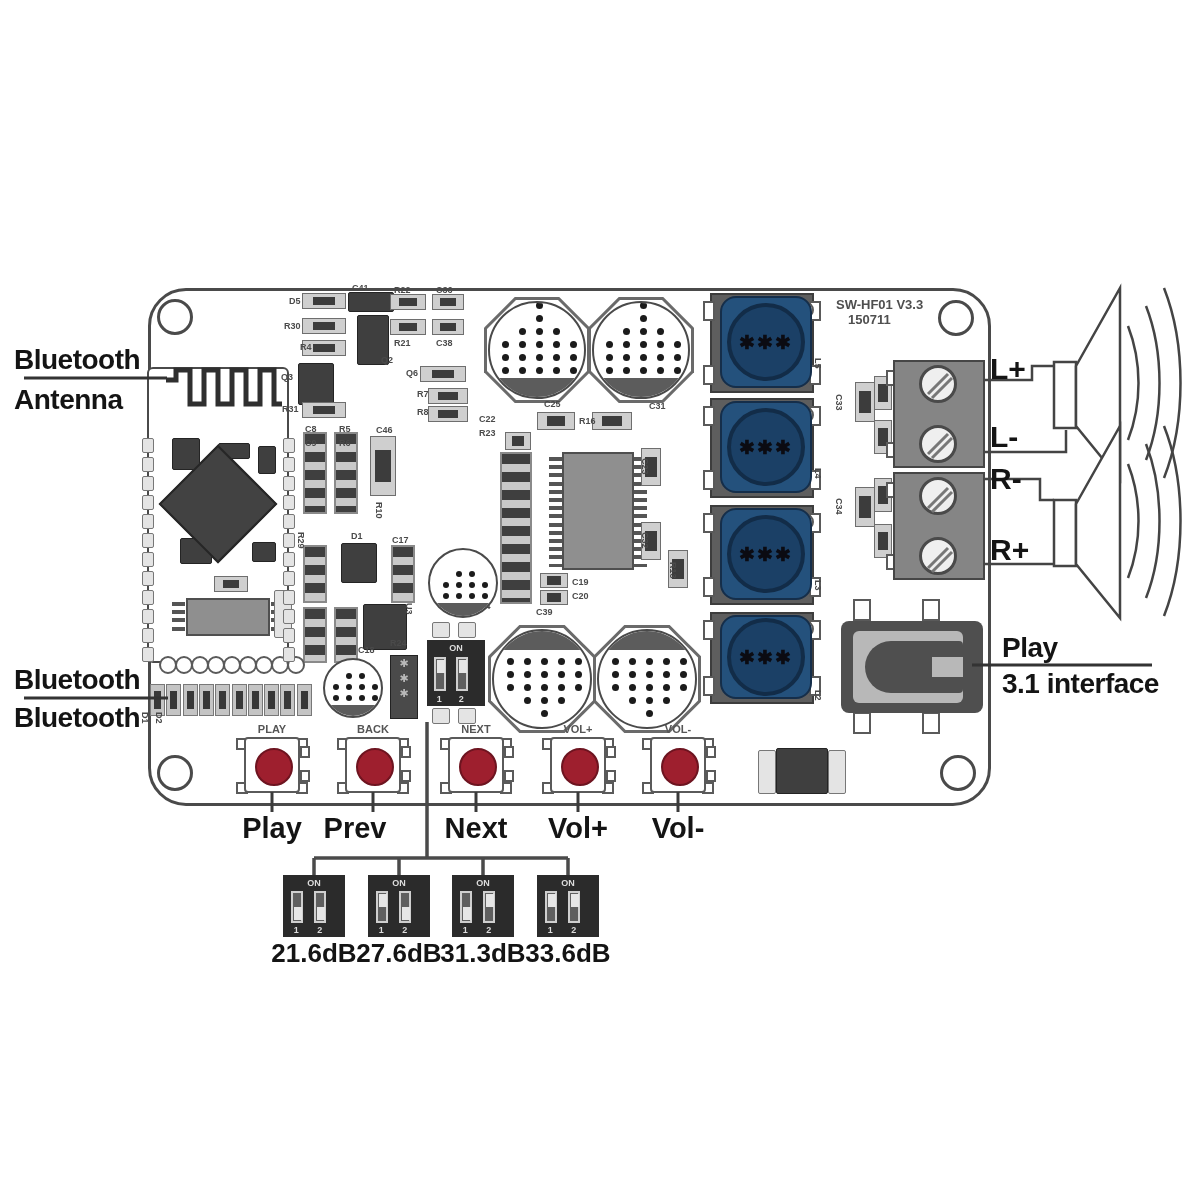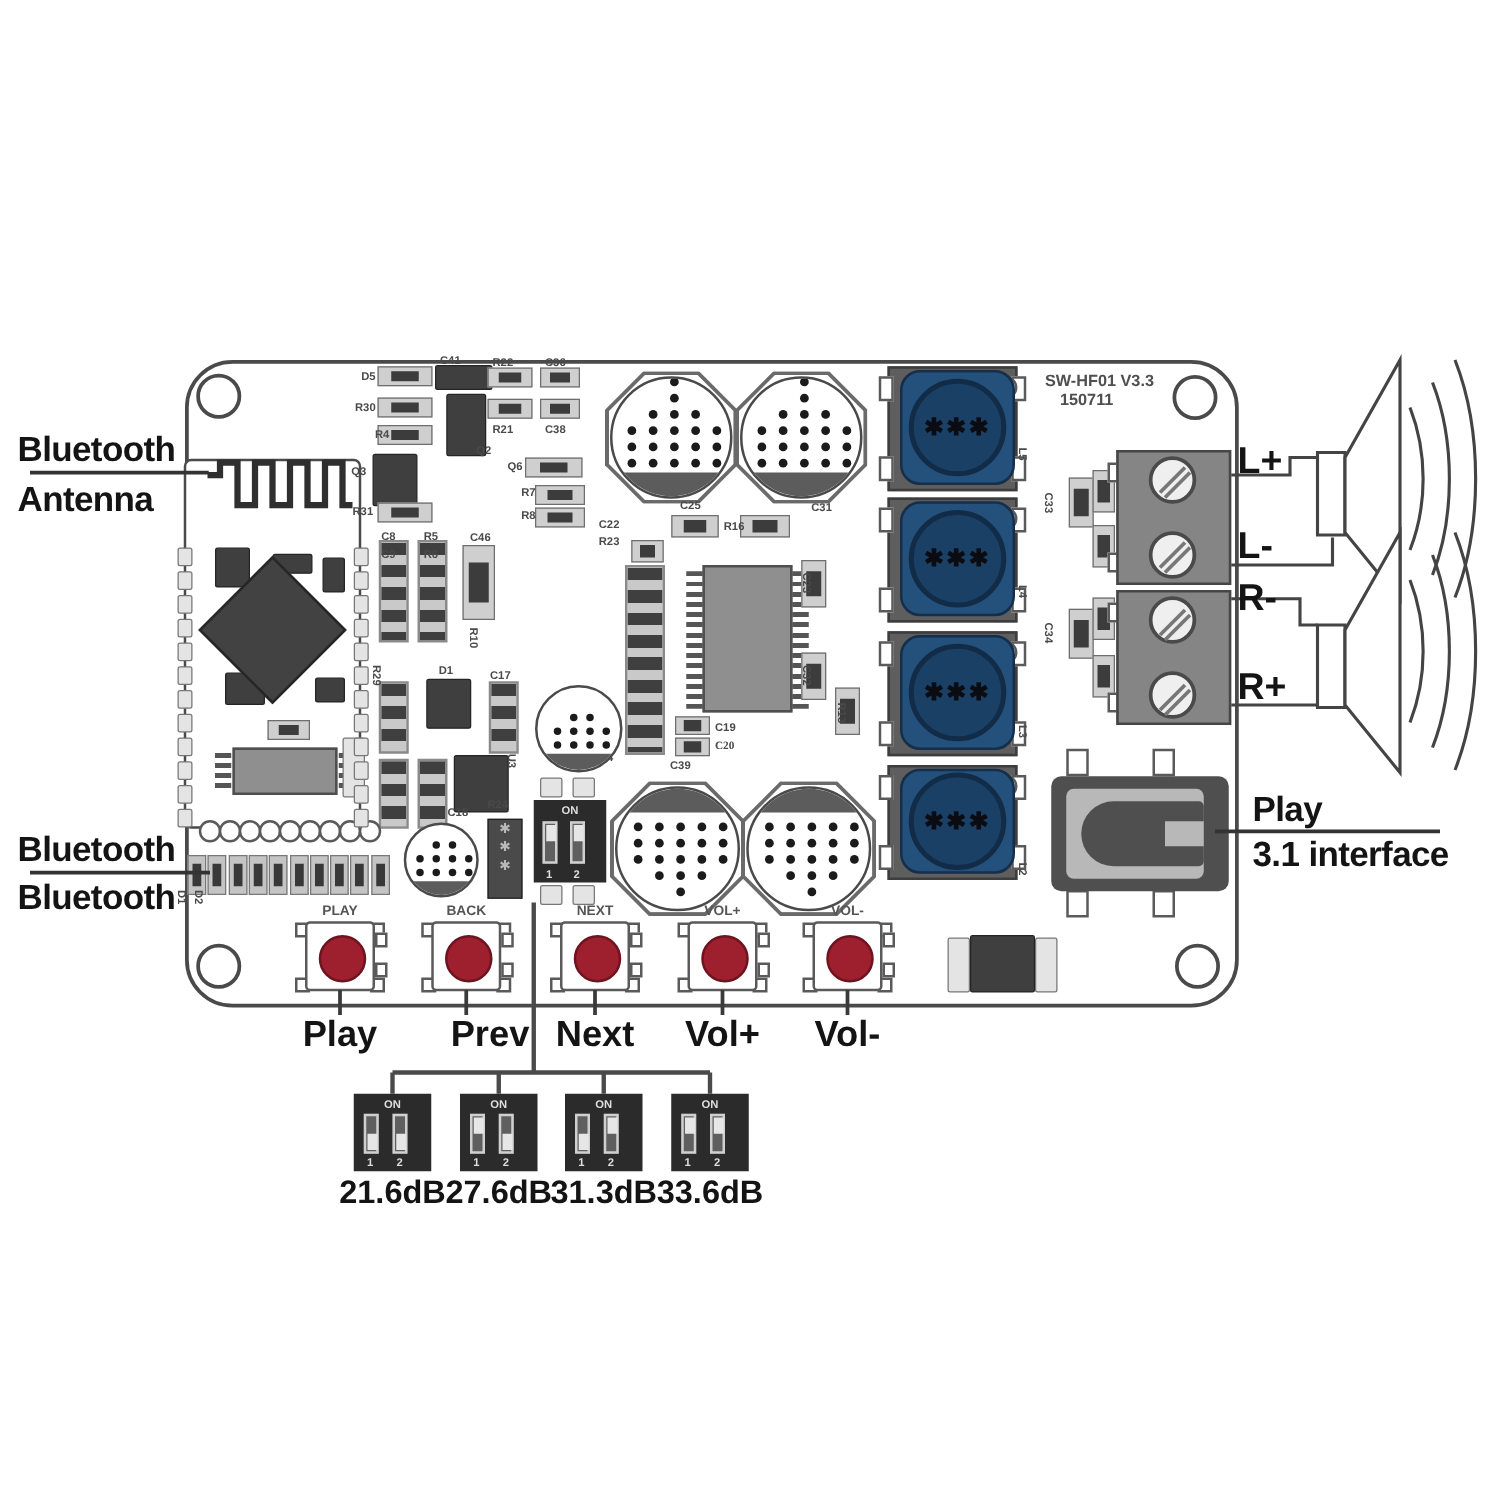--- a/index.html
+++ b/index.html
@@ -134,21 +134,21 @@
       <div class="silk" style="left: 384px; top: 502px; transform: rotate(90deg); transform-origin: 0px 0px;">R10</div>
       <div class="silk" style="left: 479px; top: 414px;">C22</div>
       <div class="silk" style="left: 479px; top: 428px;">R23</div>
       <div class="silk" style="left: 579px; top: 416px;">R16</div>
       <div class="silk" style="left: 544px; top: 399px;">C25</div>
       <div class="silk" style="left: 649px; top: 401px;">C31</div>
       <div class="silk" style="left: 650px; top: 458px; transform: rotate(90deg); transform-origin: 0px 0px;">C23</div>
       <div class="silk" style="left: 650px; top: 532px; transform: rotate(90deg); transform-origin: 0px 0px;">C32</div>
       <div class="silk" style="left: 678px; top: 562px; transform: rotate(90deg); transform-origin: 0px 0px;">R13</div>
       <div class="silk" style="left: 572px; top: 577px;">C19</div>
-      <div class="silk" style="left: 572px; top: 591px; font-family: Liberation Serif, serif;">C20</div>
+      <div class="silk" style="left: 572px; top: 591px;">C20</div>
       <div class="silk" style="left: 306px; top: 532px; transform: rotate(90deg); transform-origin: 0px 0px;">R29</div>
       <div class="silk" style="left: 351px; top: 531px;">D1</div>
       <div class="silk" style="left: 392px; top: 535px;">C17</div>
       <div class="silk" style="left: 474px; top: 601px;">C44</div>
       <div class="silk" style="left: 414px; top: 603px; transform: rotate(90deg); transform-origin: 0px 0px;">U3</div>
       <div class="silk" style="left: 358px; top: 645px;">C18</div>
       <div class="silk" style="left: 390px; top: 638px;">R24</div>
       <div class="silk" style="left: 536px; top: 607px;">C39</div>
       <div class="silk" style="left: 642px; top: 630px;">C40</div>
       <div class="silk" style="left: 844px; top: 394px; transform: rotate(90deg); transform-origin: 0px 0px;">C33</div>
@@ -433,21 +433,21 @@
       <div class="lbl-btn" style="left: 217px; top: 812px;">Play</div>
       <div class="btn-silk" style="left: 333px; top: 723px; width: 80px;">BACK</div>
       <div class="btn-tab" style="left: 337px; top: 738px; width: 12px; height: 12px;"></div>
       <div class="btn-tab" style="left: 397px; top: 738px; width: 12px; height: 12px;"></div>
       <div class="btn-tab" style="left: 337px; top: 782px; width: 12px; height: 12px;"></div>
       <div class="btn-tab" style="left: 397px; top: 782px; width: 12px; height: 12px;"></div>
       <div class="btn-body" style="left: 345px; top: 737px; width: 56px; height: 56px;"></div>
       <div class="btn-tab" style="left: 401px; top: 746px; width: 10px; height: 12px;"></div>
       <div class="btn-tab" style="left: 401px; top: 770px; width: 10px; height: 12px;"></div>
       <div class="btn-red" style="left: 356px; top: 748px; width: 34px; height: 34px;"></div>
-      <div class="lbl-btn" style="left: 337px; top: 812px;">Prev</div>
+      <div class="lbl-btn" style="left: 300px; top: 812px;">Prev</div>
       <div class="btn-silk" style="left: 436px; top: 723px; width: 80px;">NEXT</div>
       <div class="btn-tab" style="left: 440px; top: 738px; width: 12px; height: 12px;"></div>
       <div class="btn-tab" style="left: 500px; top: 738px; width: 12px; height: 12px;"></div>
       <div class="btn-tab" style="left: 440px; top: 782px; width: 12px; height: 12px;"></div>
       <div class="btn-tab" style="left: 500px; top: 782px; width: 12px; height: 12px;"></div>
       <div class="btn-body" style="left: 448px; top: 737px; width: 56px; height: 56px;"></div>
       <div class="btn-tab" style="left: 504px; top: 746px; width: 10px; height: 12px;"></div>
       <div class="btn-tab" style="left: 504px; top: 770px; width: 10px; height: 12px;"></div>
       <div class="btn-red" style="left: 459px; top: 748px; width: 34px; height: 34px;"></div>
       <div class="lbl-btn" style="left: 421px; top: 812px;">Next</div>

